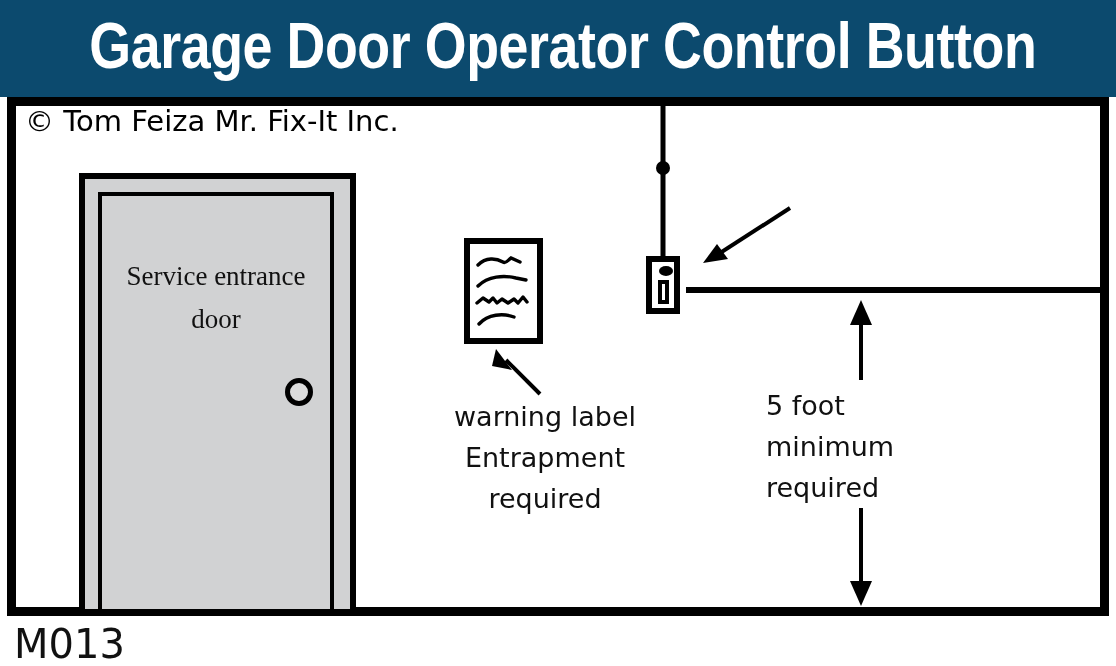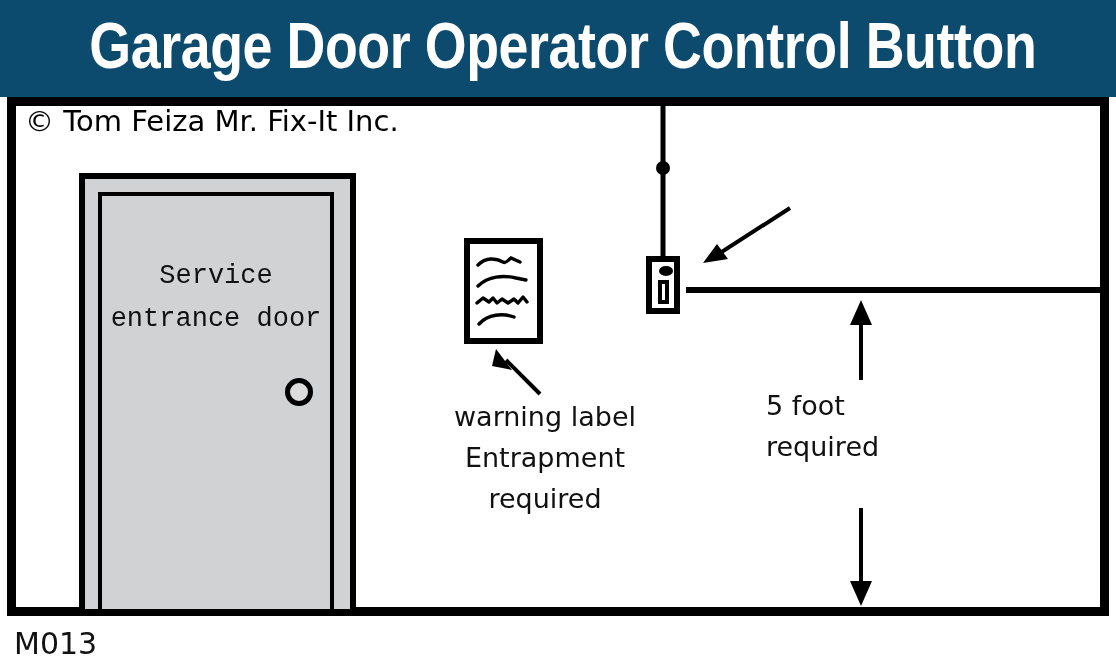--- a/index.html
+++ b/index.html
@@ -96,21 +96,21 @@
     border: 4px solid #000000;
     border-bottom: none;
     box-sizing: border-box;
   }
   #door-label {
     position: absolute;
     left: 104px;
     top: 255px;
     width: 224px;
     text-align: center;
-    font-family: Liberation Mono, monospace;
+    font-family: Liberation Serif, serif;
     font-size: 27px;
     line-height: 43px;
     color: #111111;
   }
   #door-knob {
     position: absolute;
     left: 285px;
     top: 378px;
     width: 28px;
     height: 28px;
@@ -200,21 +200,21 @@
     line-height: 41px;
     white-space: normal;
   }
 
   
   #plate-code {
     position: absolute;
     left: 14px;
     top: 624px;
     font-family: "DejaVu Sans", sans-serif;
-    font-size: 30px;
+    font-size: 40px;
     line-height: 40px;
     color: #111111;
     text-align: center;
   }
 </style>
 </head>
 <body>
 
 <div id="page">
 
@@ -267,18 +267,19 @@
 
 
   <div class="callout" id="entrapment-label">
     <div>warning label</div>
     <div>Entrapment</div>
     <div>required</div>
   </div>
 
   <div class="callout" id="five-foot-label">
     <div>5 foot</div>
+    <div>minimum</div>
     <div>required</div>
   </div>
 
   <div id="plate-code">M013</div>
 
 </div>
 
 </body></html>

